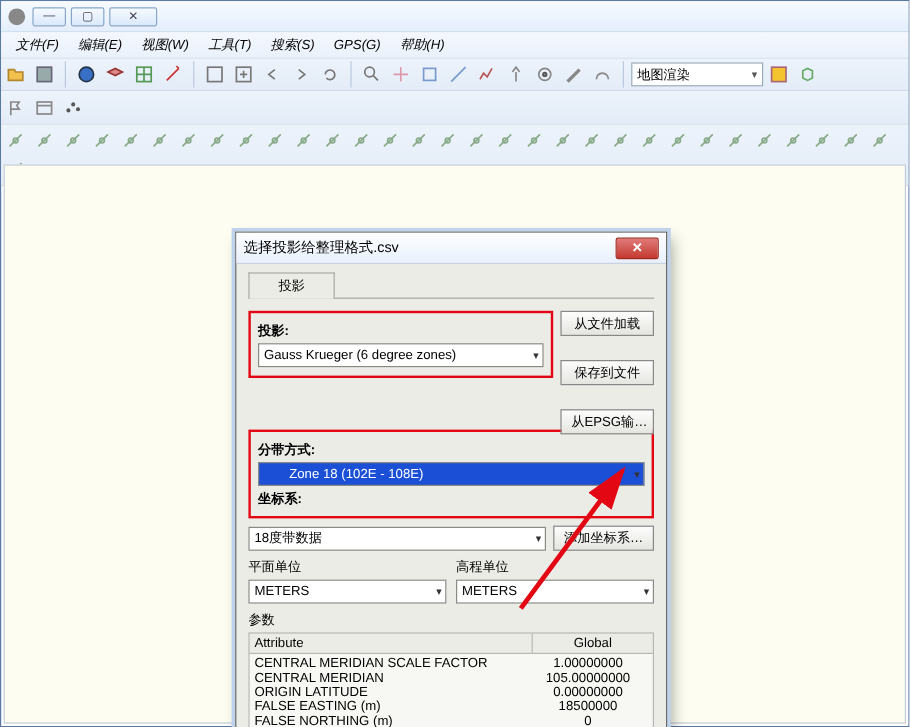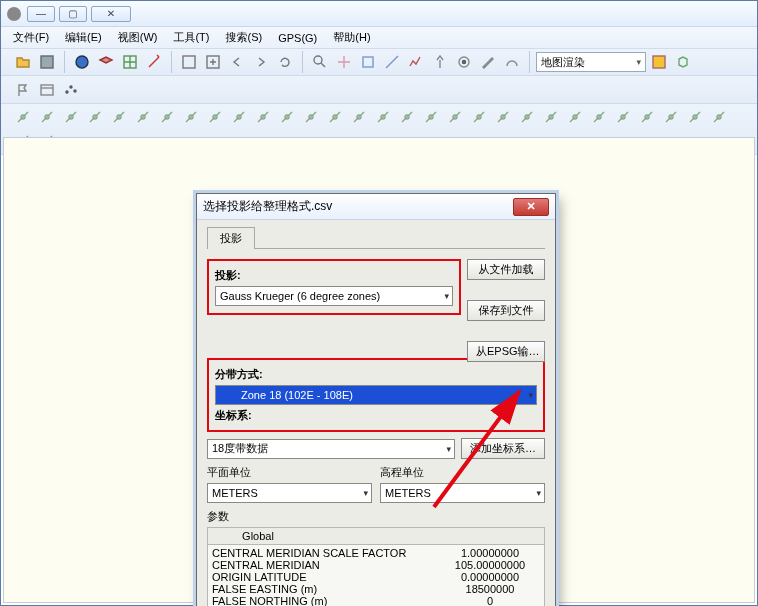--- a/index.html
+++ b/index.html
@@ -10,46 +10,46 @@
 
 
 .title-bar { height: 26px; background: linear-gradient(#f7fbff,#e3eefc); display: flex; align-items: center; padding: 0 6px; border-bottom: 1px solid #c9d7ea; }
 .title-bar .app-icon { width: 14px; height: 14px; border-radius: 50%; background: #888; margin-right: 6px; }
 .title-bar .title { flex: 1; color: #2a4365; font-size: 12px; }
 .win-controls { display: flex; gap: 4px; }
 .win-btn { width: 28px; height: 16px; border: 1px solid #8aa6c9; border-radius: 2px; background: linear-gradient(#f5faff,#dbe9fb); display:flex; align-items:center; justify-content:center; font-size:10px; color:#445; }
 .win-close { width: 40px; }
 
 
-.menu-bar { height: 22px; background: linear-gradient(#f4f8fd,#eaf1fb); display: flex; align-items: center; padding: 0 4px; border-bottom: 1px solid #d0dbeb; }
+.menu-bar { height: 22px; background: linear-gradient(#f4f8fd,#eaf1fb); display: flex; align-items: center; padding: 0 4px; border-bottom: 1px solid #d0dbeb; font-style: italic; }
 .menu-item { padding: 2px 8px; cursor: default; }
 
 
-.toolbar { display: flex; align-items: center; padding: 2px 11px; background: linear-gradient(#edf3fb,#e3ecf8); border-bottom: 1px solid #cfd9e8; flex-wrap: wrap; gap: 2px; }
+.toolbar { display: flex; align-items: center; padding: 2px 1px; background: linear-gradient(#edf3fb,#e3ecf8); border-bottom: 1px solid #cfd9e8; flex-wrap: wrap; gap: 2px; }
 .tb-sep { width: 1px; height: 22px; background: #bcc9dd; margin: 0 4px; }
 .tb-btn { width: 22px; height: 22px; border: 1px solid transparent; border-radius: 2px; display:flex; align-items:center; justify-content:center; }
 .tb-btn svg { width:16px; height:16px; stroke:#555; fill:none; stroke-width:1.4; }
 .tb-combo { height: 20px; border:1px solid #9ab; background:#fff; padding:0 18px 0 4px; position:relative; min-width:110px; display:flex; align-items:center;}
 .tb-combo::after { content:"▾"; position:absolute; right:4px; font-size:9px; color:#555;}
 
 .tb-row2 { min-height: 28px; }
 .tb-row3 { min-height: 28px; }
 
 
 .canvas { position:absolute; top:136px; left:2px; right:2px; bottom:2px; background:#fdfef1; border:1px solid #c3ccd9; }
 
 
 .dialog { position:absolute; left:195px; top:192px; width:360px; background:#ecece7; border:1px solid #6a6a6a; box-shadow: 0 0 0 3px #bfd2ec, 4px 6px 12px rgba(0,0,0,.35); }
 .dlg-title { height:26px; background:linear-gradient(#fdfeff,#e9f1fd); display:flex; align-items:center; padding:0 6px; border-bottom:1px solid #c9d3e4;}
 .dlg-title .t { flex:1; font-size:12px; }
 .dlg-close { width:36px; height:18px; background:linear-gradient(#e07a7a,#c33a2f); border:1px solid #a02c22; border-radius:2px; color:#fff; font-weight:bold; display:flex; align-items:center; justify-content:center; font-size:11px;}
 .dlg-body { padding:6px 10px 10px; position:relative; }
 
 .tab-strip { display:flex; border-bottom:1px solid #a9a9a3; margin-bottom:10px;}
-.tab { padding:3px 12px; border:1px solid #a9a9a3; border-bottom:none; background:#ecece7; position:relative; top:1px; }
+.tab { padding:3px 24px; border:1px solid #a9a9a3; border-bottom:none; background:#ecece7; position:relative; top:1px; }
 
 .red-box { border:2px solid #e30613; padding:4px 6px; margin-bottom:6px; }
 .row { display:flex; align-items:center; gap:6px; margin:3px 0; }
 .lbl { min-width:40px;font-weight:bold; }
 .combo { flex:1; height:20px; border:1px solid #8a8a84; background:#fff; padding:1px 16px 1px 4px; position:relative; font-family:Tahoma; font-size:11px; display:flex; align-items:center;}
 .combo::after{content:"▾"; position:absolute; right:3px; font-size:9px; color:#333;}
 .combo.sel-blue { background:#1a4fd6; color:#fff;padding-left:25px; }
 .btn { height:21px; border:1px solid #888; background:linear-gradient(#fdfdfd,#e5e5e0); padding:0 8px; white-space:nowrap;}
 .right-col { width:78px; display:flex; flex-direction:column; gap:20px; }
 .two-col { display:flex; gap:8px;}
@@ -510,20 +510,21 @@
                 <span>METERS</span>
               </div>
             </div>
         </div>
       </div>
 
       <div class="row">
           <span>参数</span>
         </div>
       <div class="param-hdr">
+        <span class="c1">Attribute</span>
         <span class="c2">Global</span>
       </div>
       <div class="param-list">
         <div class="pr">
             <span class="n">CENTRAL MERIDIAN SCALE FACTOR</span>
             <span class="v">1.00000000</span>
           </div>
         <div class="pr">
             <span class="n">CENTRAL MERIDIAN</span>
             <span class="v">105.00000000</span>

